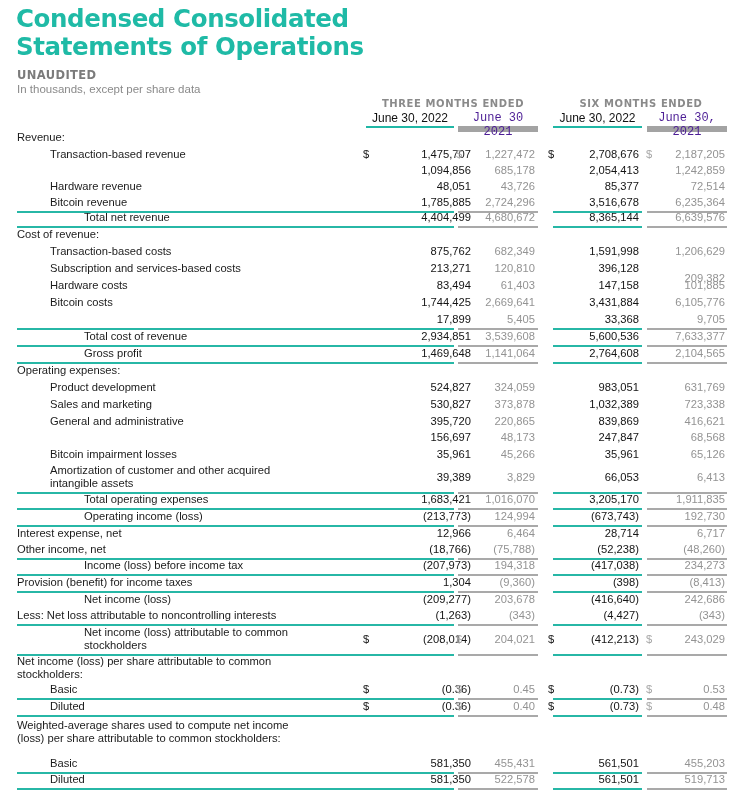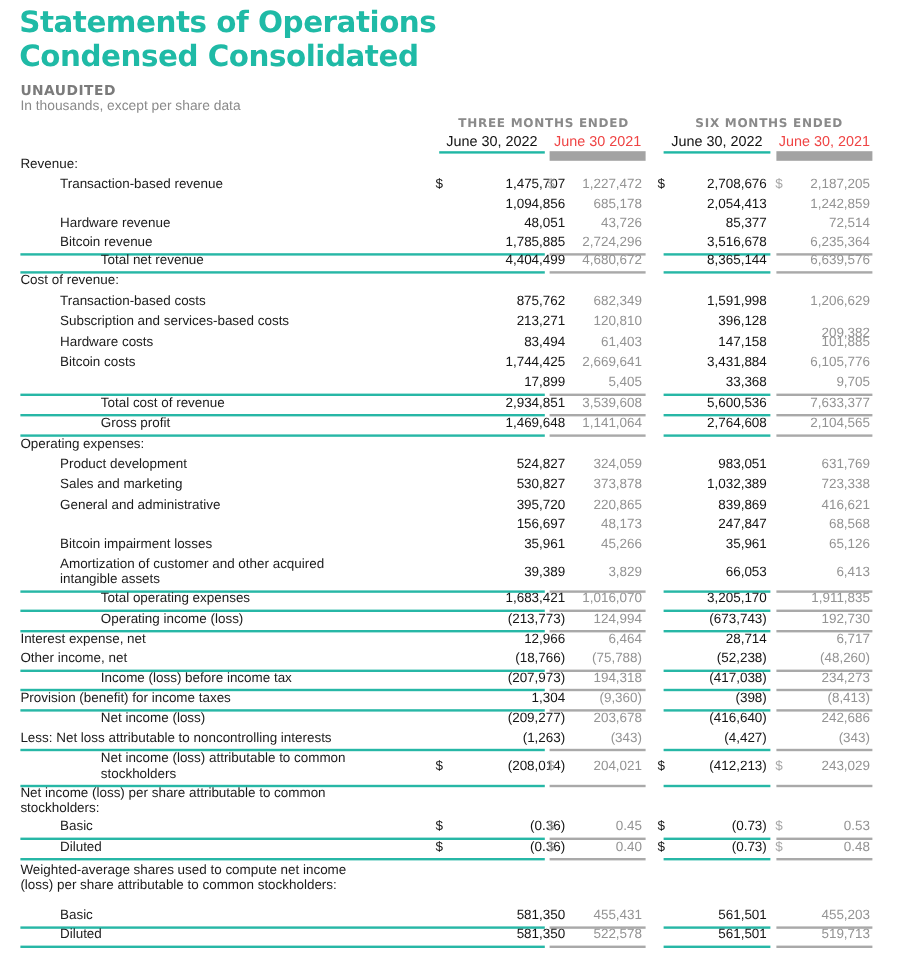--- a/index.html
+++ b/index.html
@@ -20,21 +20,21 @@
       position: absolute; left: 17px; top: 83px; font-size: 11.5px; color: #8a8a8a;
     }
     .period-group {
       position: absolute; top: 98px; font-family: "DejaVu Sans", sans-serif;
       font-size: 10px; font-weight: bold; color: #8a8a8a; letter-spacing: 0.6px; text-align: center;
     }
     .col-head {
       position: absolute; top: 111px; height: 15px; font-size: 12px; text-align: center; line-height: 14px;
     }
     .col-head.cur { color: #111; border-bottom: 2px solid #20b7a5; }
-    .col-head.prev { color: #ef4444; border-bottom: 8px solid #a3a3a3; }
+    .col-head.prev { color: #4c1d95; border-bottom: 6px solid #a3a3a3; font-family: Liberation Mono, monospace; }
 
     .row { position: absolute; left: 0; width: 750px; height: 17px; font-size: 11.2px; }
     .row .lbl { position: absolute; line-height: 13px; top: 2px; color: #1b1b1b; white-space: nowrap; }
     .row .lbl.ind1 { left: 50px; }
     .row .lbl.ind0 { left: 17px; }
     .row .lbl.ind2 { left: 84px; }
     .row .lbl.wrap { white-space: normal; width: 260px; }
     .row .v { position: absolute; top: 2px; text-align: right; line-height: 13px; }
     .v.c1 { left: 372px; width: 83px; color: #141414; padding-left: 16px; }
     .v.c2 { left: 455px; width: 80px; color: #939393; }
@@ -47,22 +47,22 @@
     .ds.c4 { left: 646px; color: #a6a6a6; }
 
     .line { position: absolute; height: 2px; }
     .line.teal { background: #27b7a6; }
     .line.gray { background: #a9a9a9; }
   </style>
 </head>
 <body>
 
 <div class="title">
+  <div>Condensed Consolidated</div>
   <div>Statements of Operations</div>
-  <div>Condensed Consolidated</div>
 </div>
 <div class="unaudited">UNAUDITED</div>
 <div class="subtitle">In thousands, except per share data</div>
 
 <div class="period-group" style="left:368px;width:170px;">THREE MONTHS ENDED</div>
 <div class="period-group" style="left:555px;width:172px;">SIX MONTHS ENDED</div>
 <div class="col-head cur" style="left:366px;width:88px;">June 30, 2022</div>
 <div class="col-head prev" style="left:458px;width:80px;">June 30 2021</div>
 <div class="col-head cur" style="left:553px;width:89px;">June 30, 2022</div>
 <div class="col-head prev" style="left:647px;width:80px;">June 30, 2021</div>

